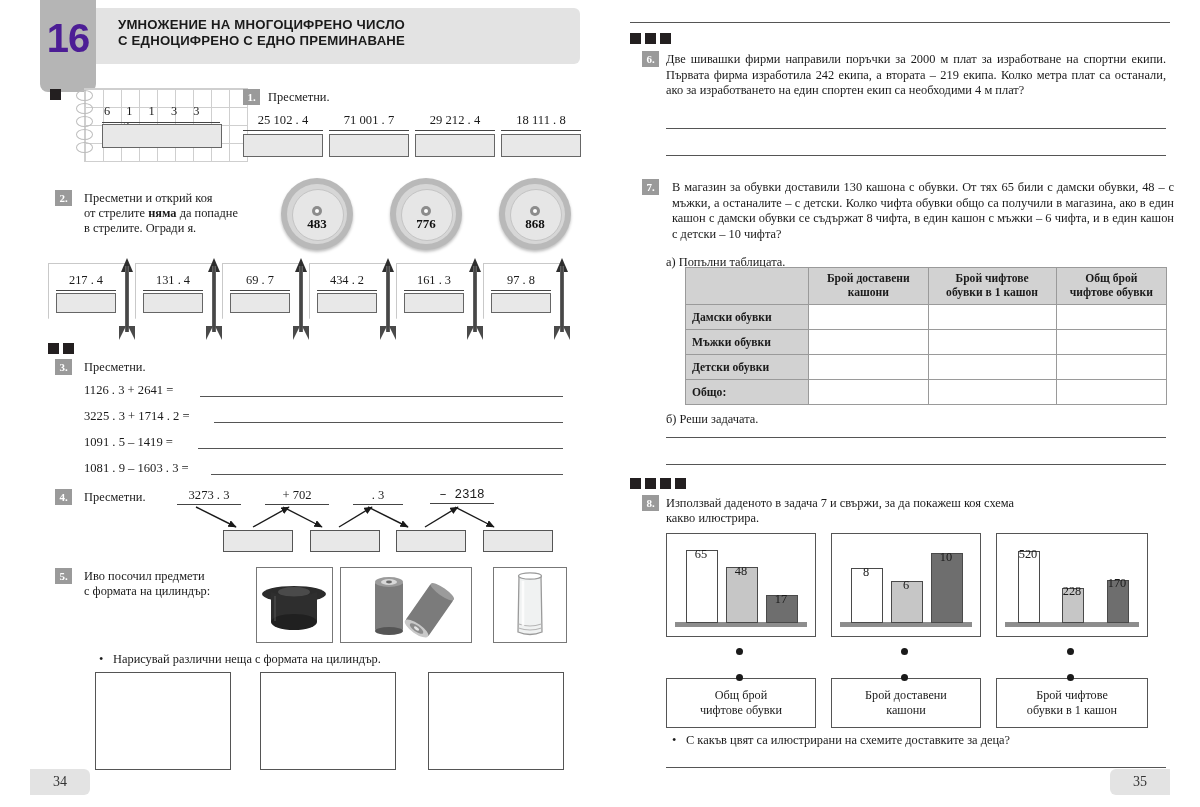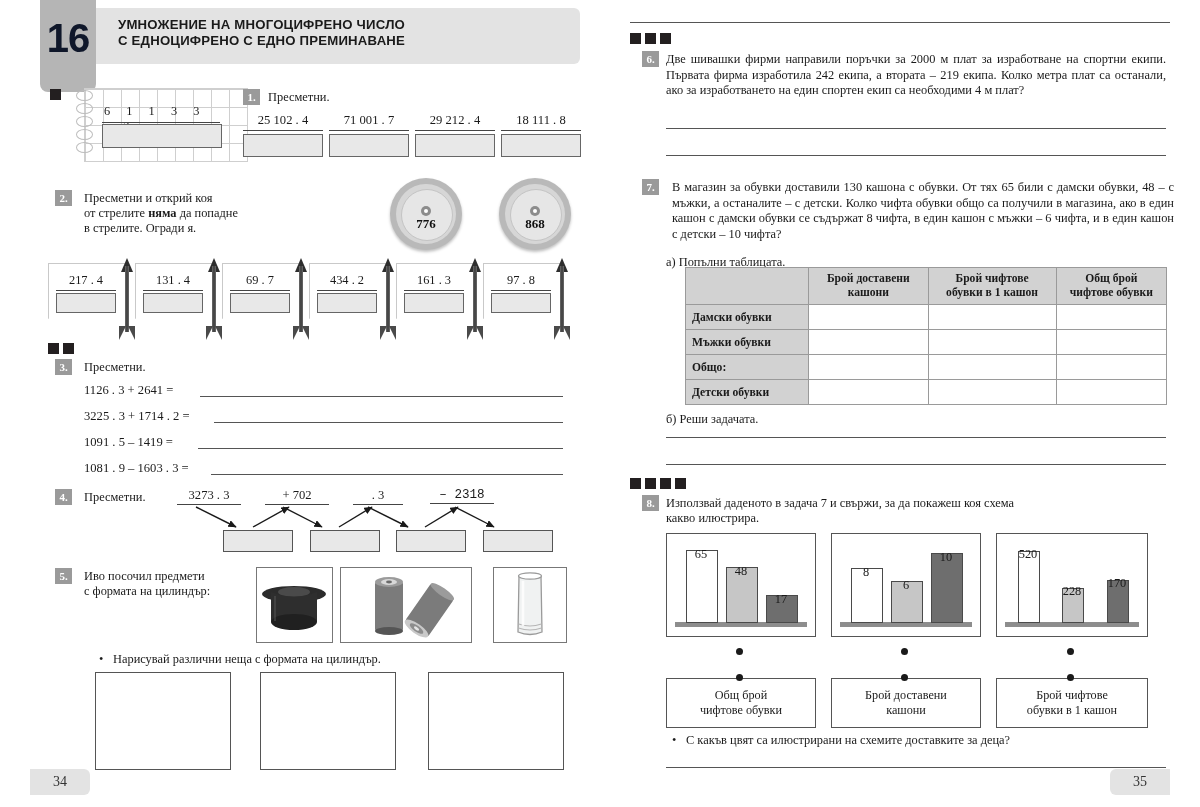--- a/index.html
+++ b/index.html
@@ -7,21 +7,21 @@
        font-family:"Liberation Serif","DejaVu Serif",serif;color:#1a1a1a;}
   .page{position:absolute;top:0;width:600px;height:807px;}
   .page-left{left:0;}
   .page-right{left:600px;}
 
   
   .hdr-bar{position:absolute;left:40px;top:8px;width:540px;height:56px;
            background:#e3e3e3;border-radius:0 6px 6px 0;}
   .hdr-num{position:absolute;left:40px;top:0px;width:56px;height:92px;
            background:#b5b5b5;border-radius:0 0 8px 8px;
-           color:#0f172a;font-size:40px;font-weight:bold;text-align:center;
+           color:#4c1d95;font-size:40px;font-weight:bold;text-align:center;
            line-height:76px;font-family:"Liberation Sans",sans-serif;letter-spacing:-1px;}
   .hdr-title{position:absolute;left:118px;top:17px;width:450px;
              font-family:"Liberation Sans",sans-serif;font-weight:bold;
              font-size:13.2px;line-height:16px;letter-spacing:.2px;color:#1a1a1a;}
 
   
   .diff{position:absolute;display:flex;gap:4px;}
   .diff i{display:block;width:11px;height:11px;background:#231f20;}
 
   
@@ -180,20 +180,26 @@
     <div class="bx"></div>
   </div>
 
   <div class="tnum" style="left:55px;top:190px;">2.</div>
   <div class="ttext" style="left:84px;top:191px;width:170px;">
     <div>Пресметни и открий коя</div>
     <div><span>от стрелите </span><b>няма</b><span> да попадне</span></div>
     <div>в стрелите. Огради я.</div>
   </div>
 
+  <div class="target" style="left:281px;top:178px;">
+    <div class="r2"></div>
+    <div class="r3"></div>
+    <div class="dot"></div>
+    <div class="tv">483</div>
+  </div>
   <div class="target" style="left:390px;top:178px;">
     <div class="r2"></div>
     <div class="r3"></div>
     <div class="dot"></div>
     <div class="tv">776</div>
   </div>
   <div class="target" style="left:499px;top:178px;">
     <div class="r2"></div>
     <div class="r3"></div>
     <div class="dot"></div>
@@ -434,27 +440,27 @@
         <td class="c"></td>
         <td class="c"></td>
       </tr>
       <tr>
         <td class="rh">Мъжки обувки</td>
         <td class="c" style="height:22px;"></td>
         <td class="c"></td>
         <td class="c"></td>
       </tr>
       <tr>
-        <td class="rh">Общо:</td>
+        <td class="rh">Детски обувки</td>
         <td class="c" style="height:22px;"></td>
         <td class="c"></td>
         <td class="c"></td>
       </tr>
       <tr>
-        <td class="rh">Детски обувки</td>
+        <td class="rh">Общо:</td>
         <td class="c" style="height:22px;"></td>
         <td class="c"></td>
         <td class="c"></td>
       </tr>
     </tbody>
   </table>
 
   <div class="ttext" style="left:66px;top:404px;margin-top:8px;">б) Реши задачата.</div>
   <div class="rule" style="left:66px;top:437px;width:500px;"></div>
   <div class="rule" style="left:66px;top:464px;width:500px;"></div>

